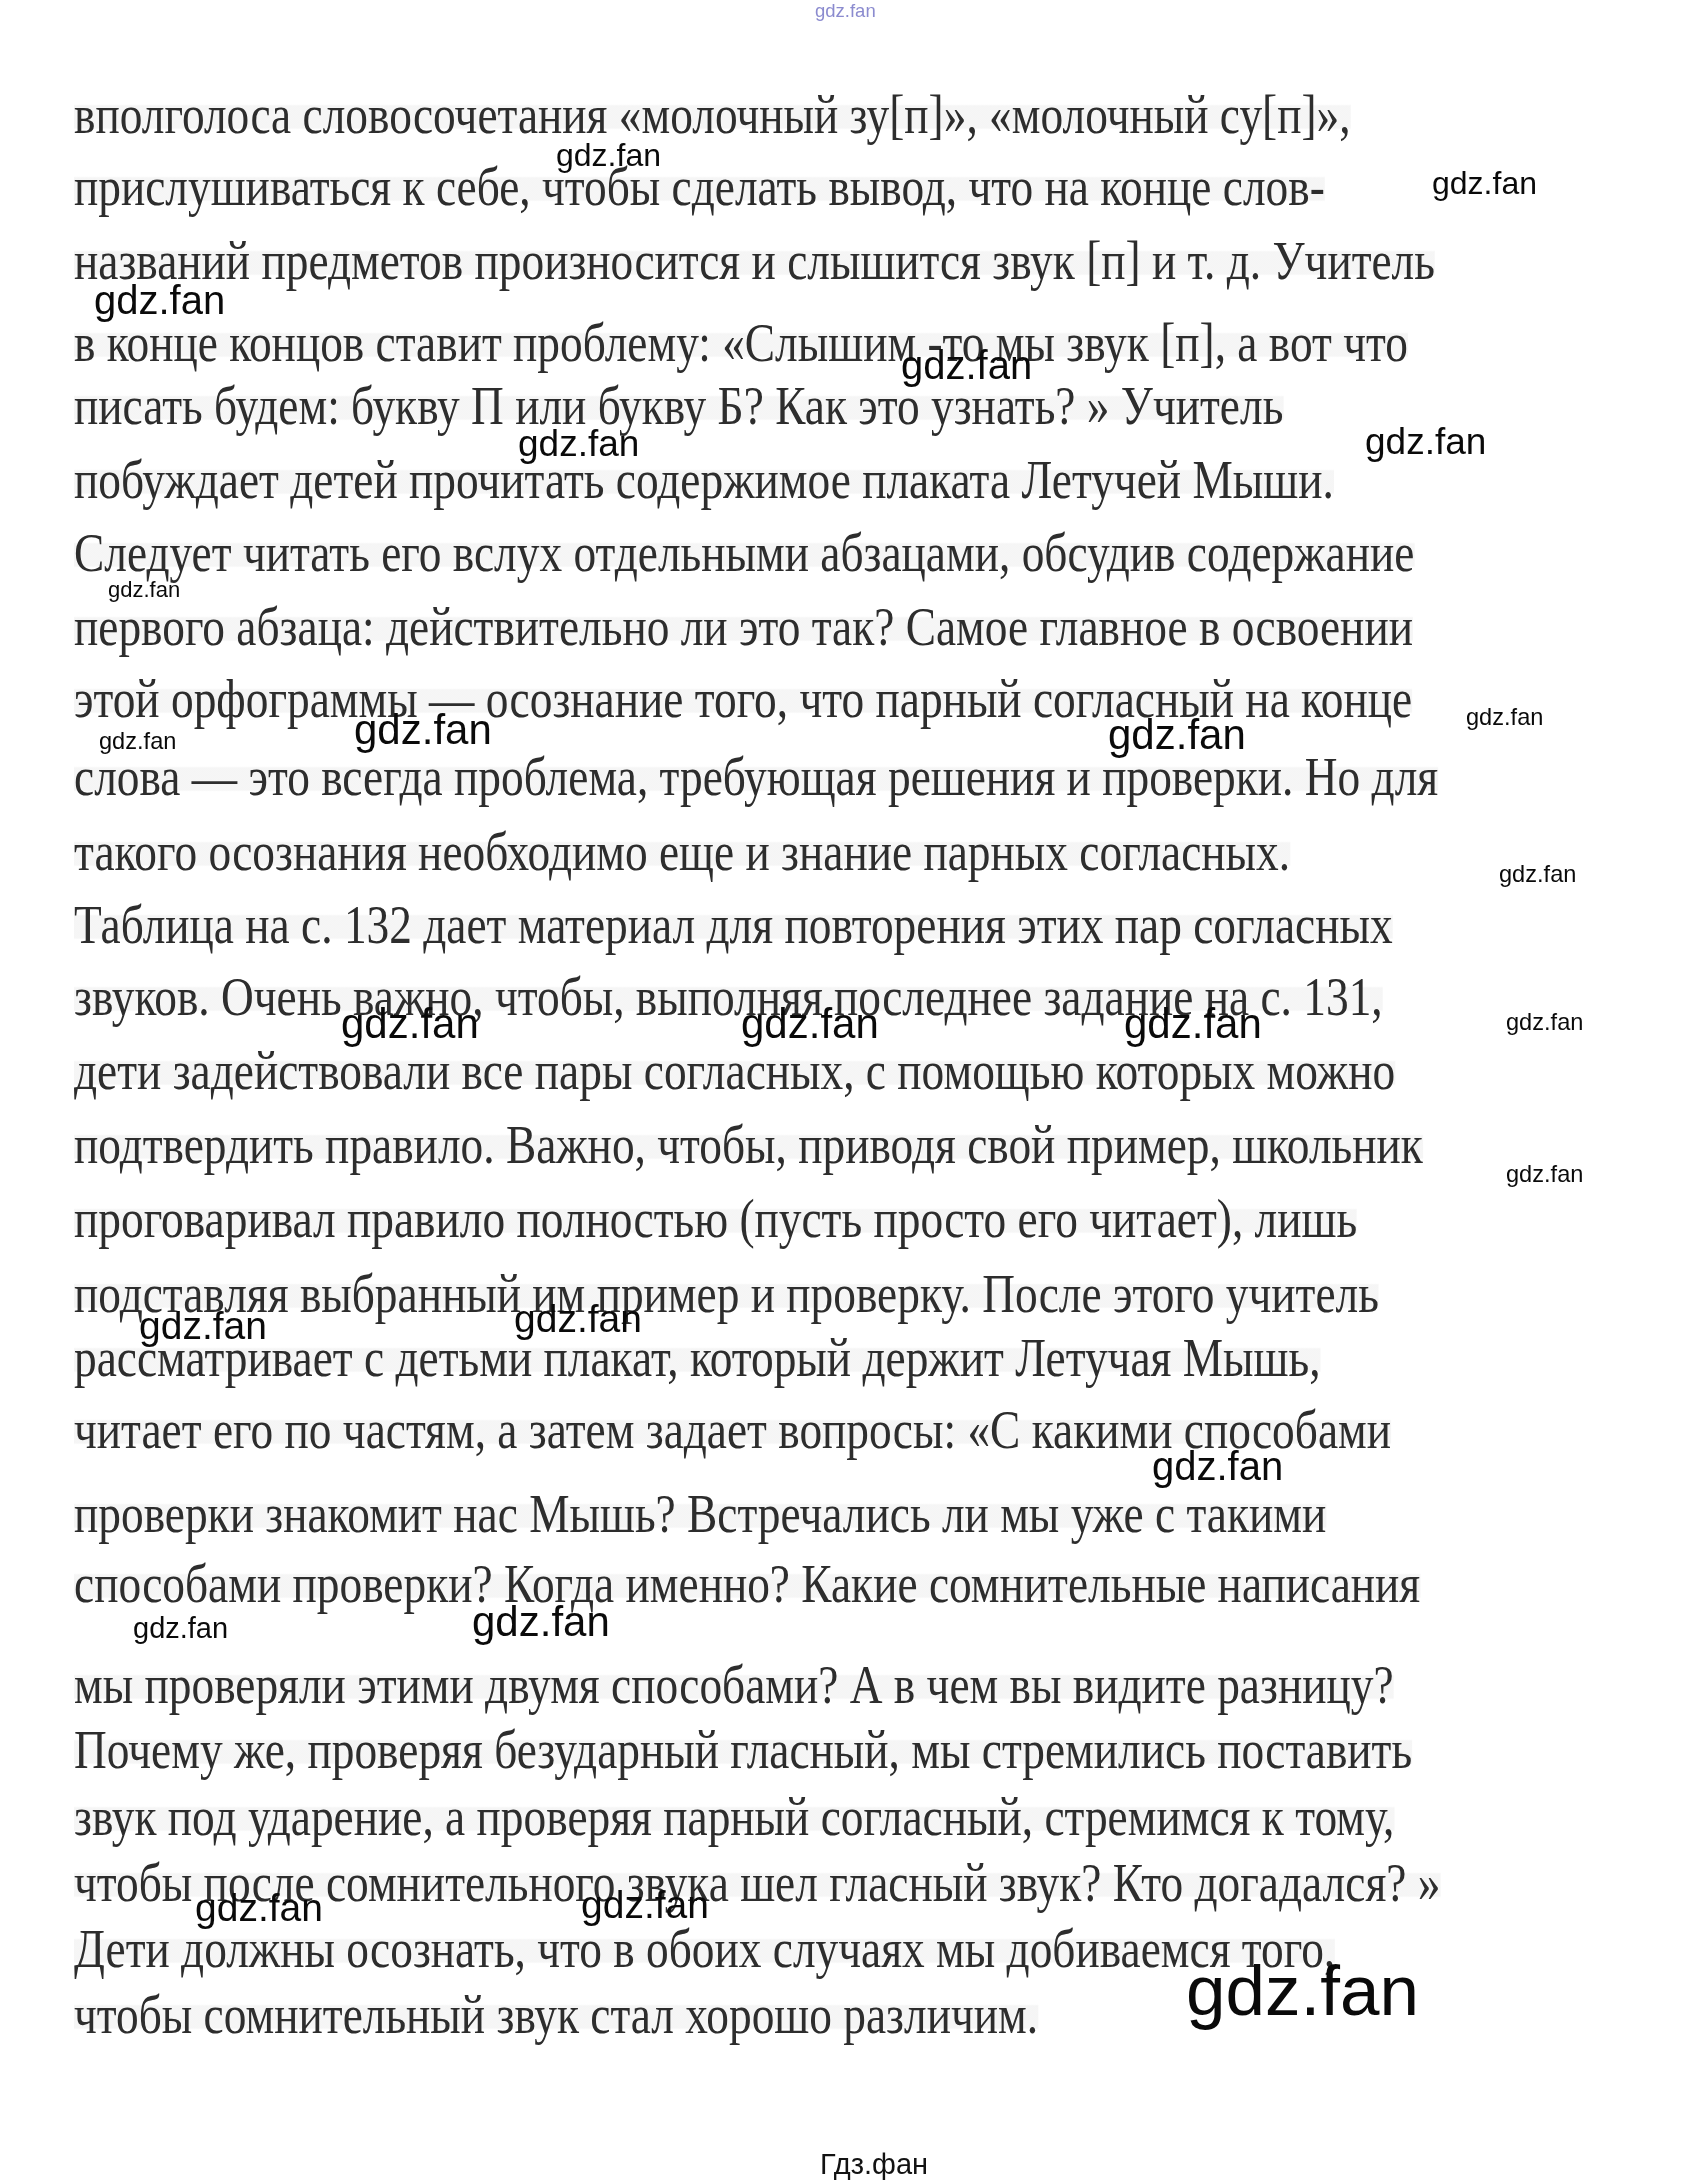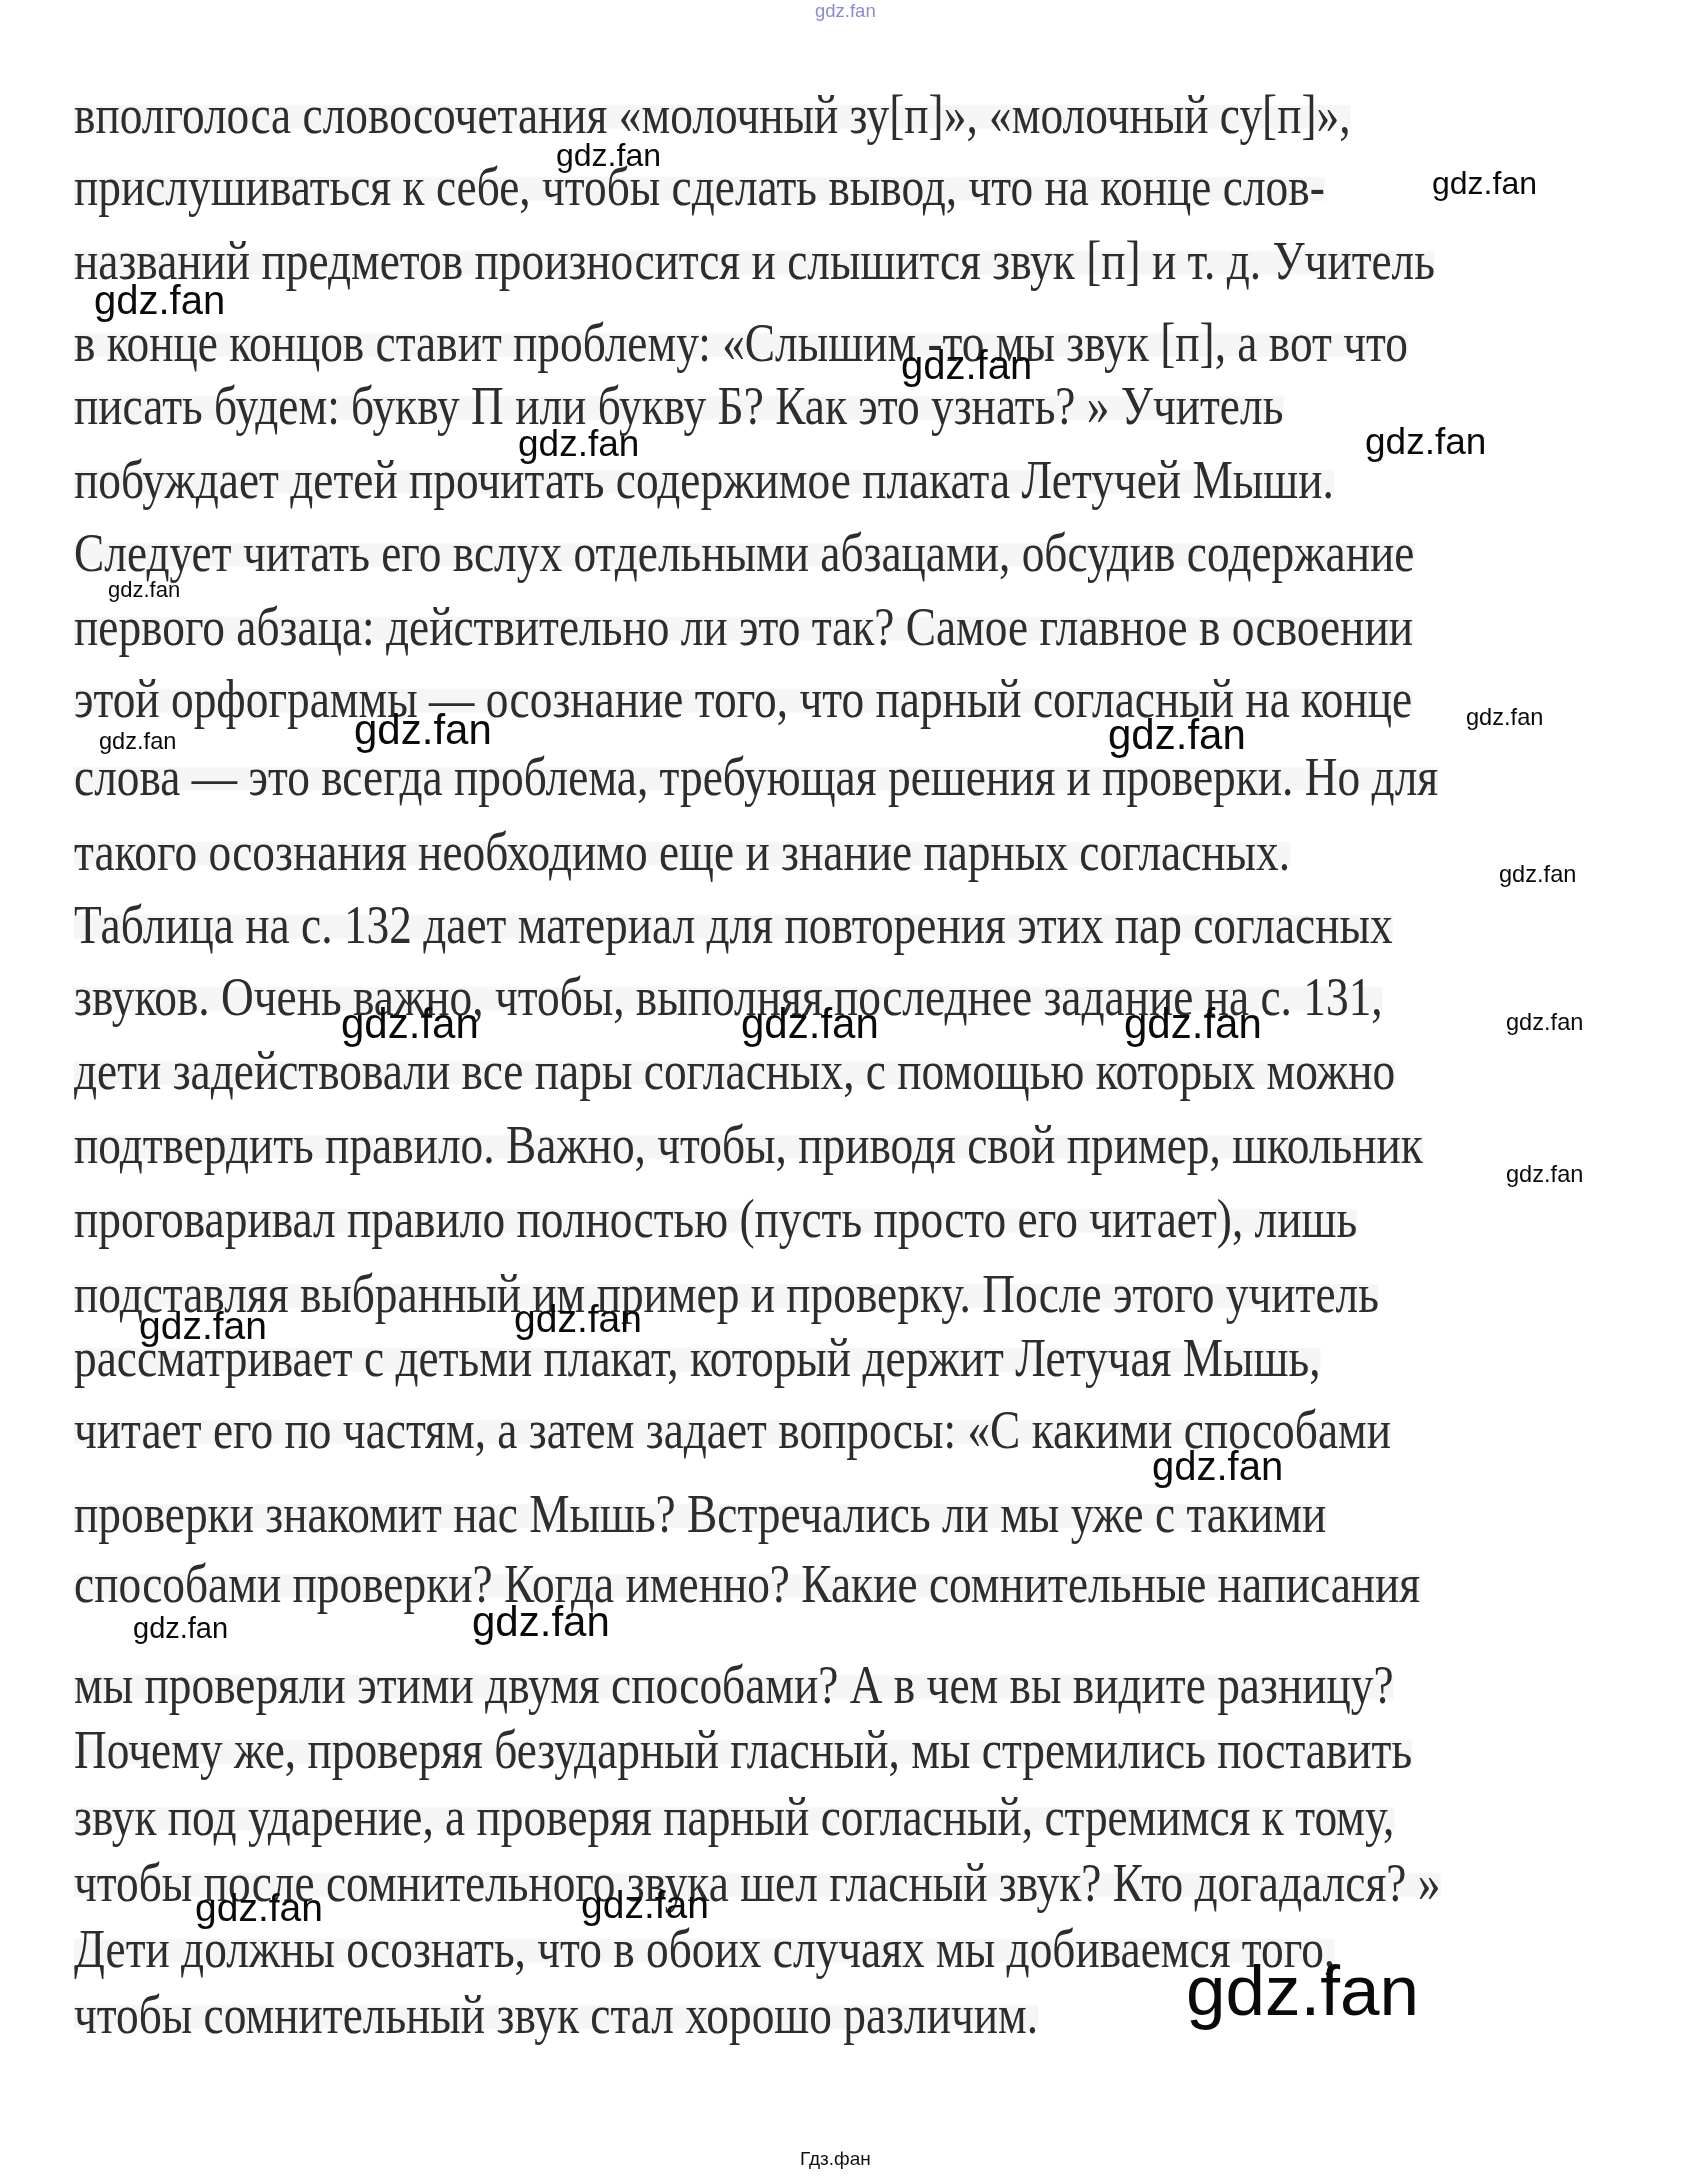--- a/index.html
+++ b/index.html
@@ -42,24 +42,24 @@
     position: absolute;
     left: 815px;
     top: 0px;
     font-family: "Liberation Sans", sans-serif;
     font-size: 18.5px;
     color: #8b8bcf;
     white-space: nowrap;
   }
   .footer {
     position: absolute;
-    left: 800px;
+    left: 820px;
     top: 2148px;
     font-family: "Liberation Sans", sans-serif;
-    font-size: 19px;
+    font-size: 29px;
     color: #121212;
     white-space: nowrap;
   }
 </style>
 </head>
 <body>
 
 <div id="page">
   <div class="wm-top">gdz.fan</div>
 

